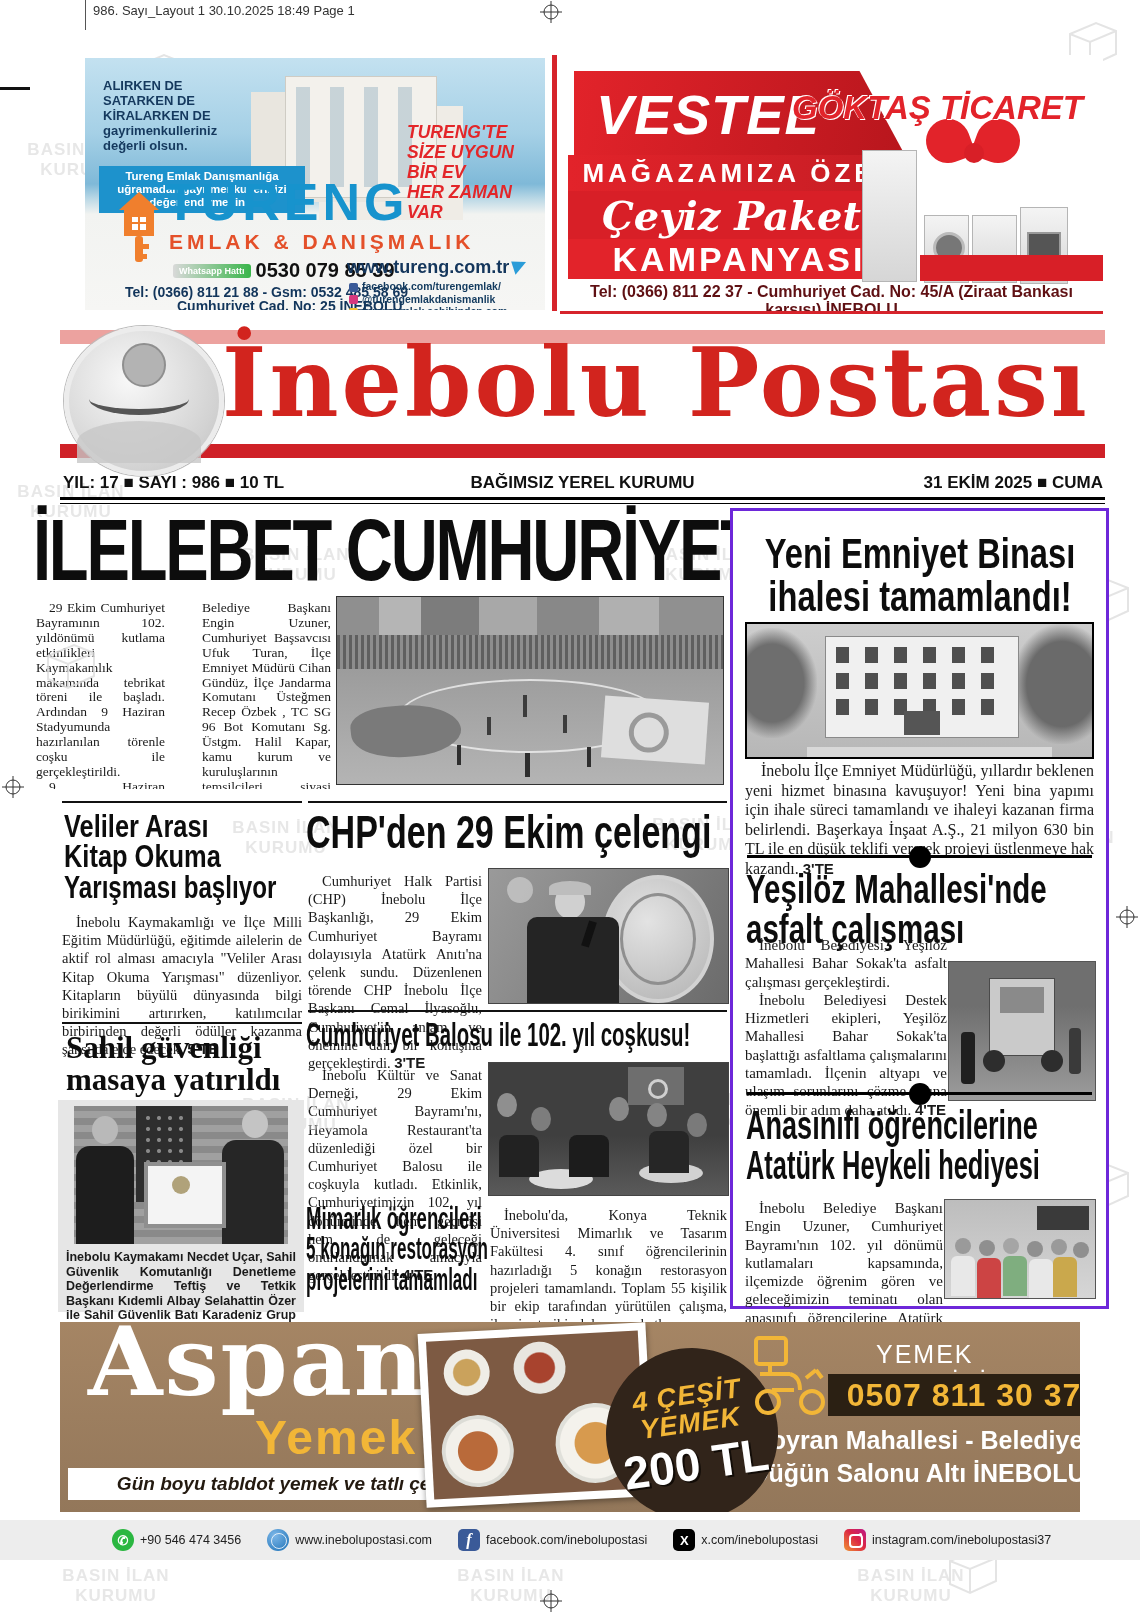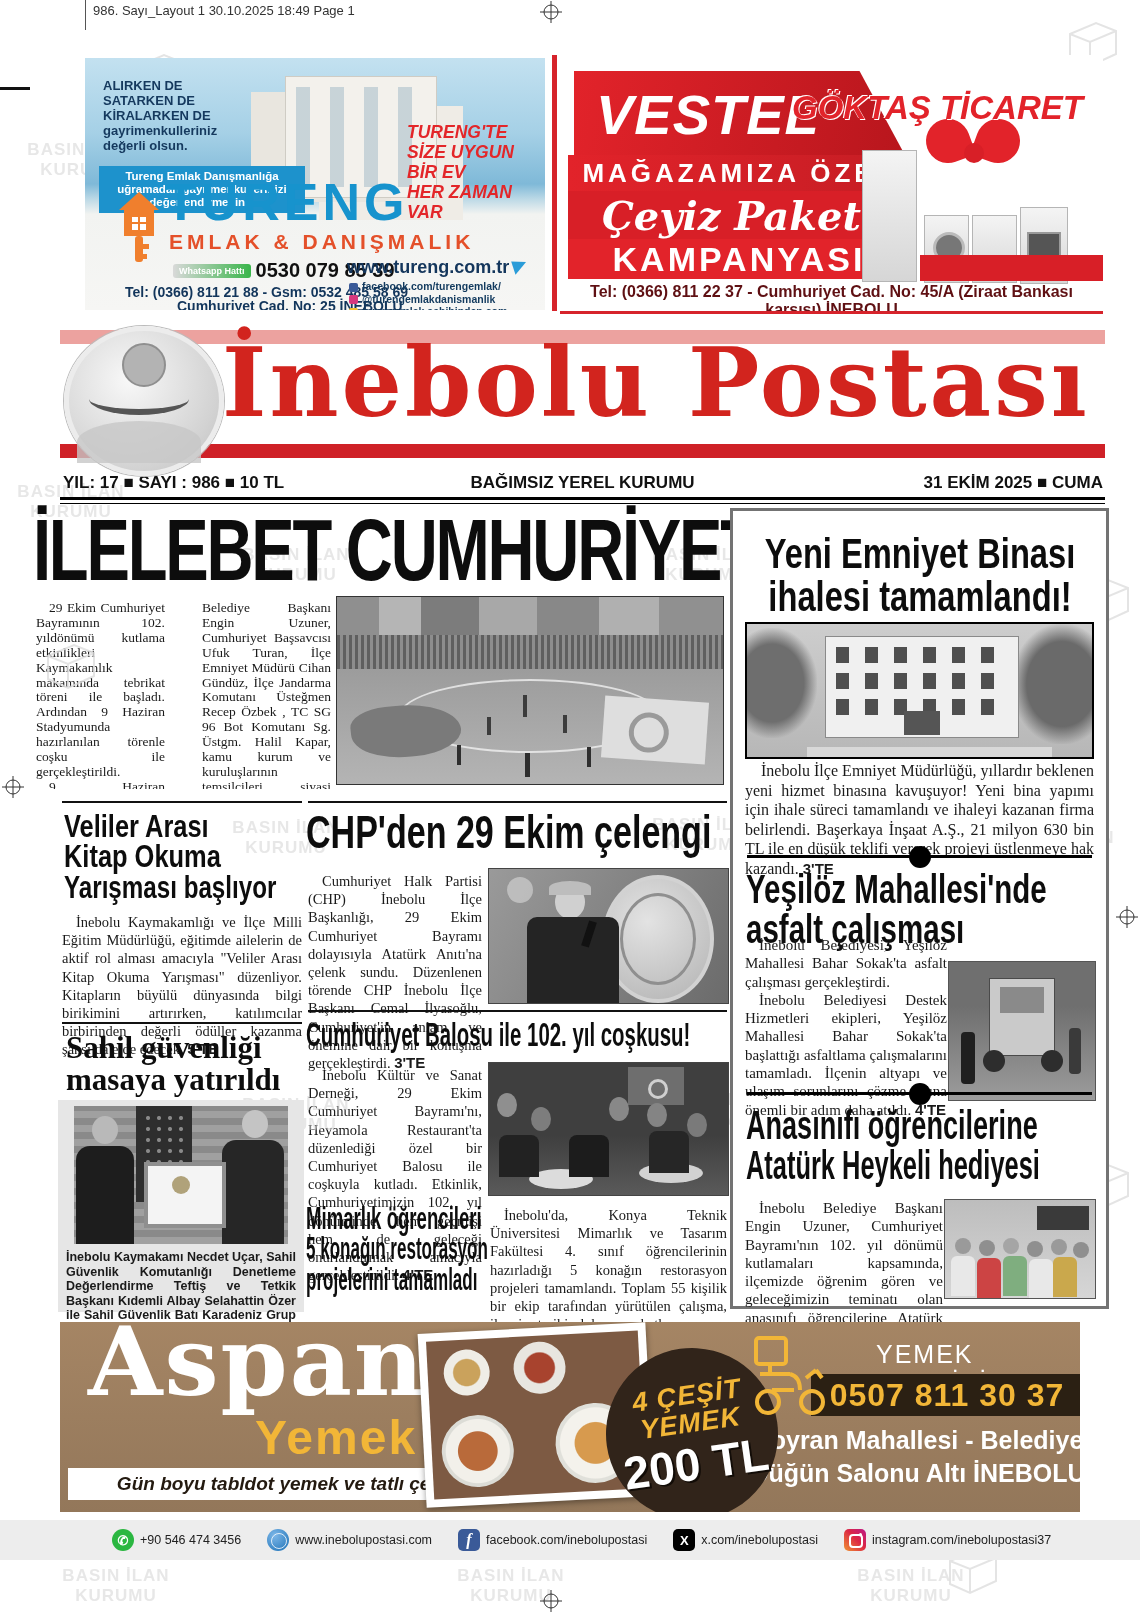--- a/index.html
+++ b/index.html
@@ -92,21 +92,21 @@
   .lead-hl{left:33px;top:507px;font-size:88px;letter-spacing:-3px;transform:scaleX(.74);transform-origin:0 0;z-index:3;}
   .newsp p{margin:0;text-indent:13px;text-align:justify;}
   .newsp p.noind{text-indent:0;}
   .lead-col{font-size:13.5px;line-height:14.9px;}
   .lead-c1{left:36px;top:601px;width:129px;height:188px;overflow:hidden;}
   .lead-c2{left:202px;top:601px;width:129px;height:188px;overflow:hidden;}
   .pref{font:700 15px "Liberation Sans",sans-serif;}
   .lead-photo{left:336px;top:596px;width:386px;height:187px;border:1px solid #333;background:#a9a9a9;overflow:hidden;z-index:2;}
 
   
-  .rbox{left:730px;top:508px;width:373px;height:795px;border:3px solid #737373;background:#fff;z-index:3;}
+  .rbox{left:730px;top:508px;width:373px;height:795px;border:3px solid #6d28d9;background:#fff;z-index:3;}
   .rb-line{position:absolute;left:50%;white-space:nowrap;width:max-content;}
   .divdot{position:absolute;left:14px;right:14px;height:3px;background:#000;}
   .divdot::after{content:"";position:absolute;left:50%;top:50%;transform:translate(-50%,-50%);
     width:22px;height:22px;border-radius:50%;background:#000;}
   .rb-body{position:absolute;font-size:16px;line-height:1.22;text-align:justify;}
   .rb-ph{position:absolute;background:#999;overflow:hidden;}
 
   
   .hrule{position:absolute;height:2px;background:#111;z-index:2;}
   .colp{position:absolute;font-size:14.5px;line-height:18.2px;text-align:justify;}
@@ -126,21 +126,21 @@
   .as-card{position:absolute;left:362px;top:6px;width:228px;height:174px;background:#fff;transform:rotate(-3deg);
     box-shadow:0 2px 6px rgba(0,0,0,.4);}
   .as-food{position:absolute;left:8px;top:8px;right:8px;bottom:8px;background:#7d5a43;overflow:hidden;}
   .plate{position:absolute;border-radius:50%;}
   .as-circle{position:absolute;left:546px;top:26px;width:172px;height:172px;border-radius:50%;background:#31241a;
     transform:rotate(-8deg);display:flex;flex-direction:column;align-items:center;justify-content:center;z-index:2;}
   .as-circle .o1{color:#f2b637;font:italic 800 27px/1.05 "Liberation Sans",sans-serif;letter-spacing:1px;}
   .as-circle .price{color:#fff;font:900 46px/1 "Liberation Sans",sans-serif;margin-top:4px;
     text-shadow:2px 2px 0 #120c07;}
   .as-service{position:absolute;left:792px;top:18px;font:500 25px "Liberation Sans",sans-serif;color:#fff;letter-spacing:2px;margin-left:24px;}
-  .as-phone{position:absolute;left:751px;top:52px;width:272px;height:42px;background:#2b2013;color:#f2b637;
+  .as-phone{position:absolute;left:768px;top:52px;width:272px;height:42px;background:#2b2013;color:#f2b637;
     font:800 32px "Liberation Sans",sans-serif;display:flex;align-items:center;justify-content:center;letter-spacing:1px;}
   .as-addr{position:absolute;left:688px;top:102px;width:340px;text-align:center;color:#fff;
     font:800 25px/1.3 "Liberation Sans",sans-serif;}
   .as-scooter{position:absolute;left:690px;top:10px;z-index:3;}
 
   
   .social{left:0;top:1520px;width:1140px;height:40px;background:#ededed;display:flex;align-items:center;
     padding-left:112px;gap:26px;font:12.5px "Liberation Sans",sans-serif;color:#222;box-sizing:border-box;z-index:3;}
   .soc-item{display:flex;align-items:center;gap:6px;white-space:nowrap;}
   .soc-ic{width:22px;height:22px;border-radius:5px;display:flex;align-items:center;justify-content:center;

